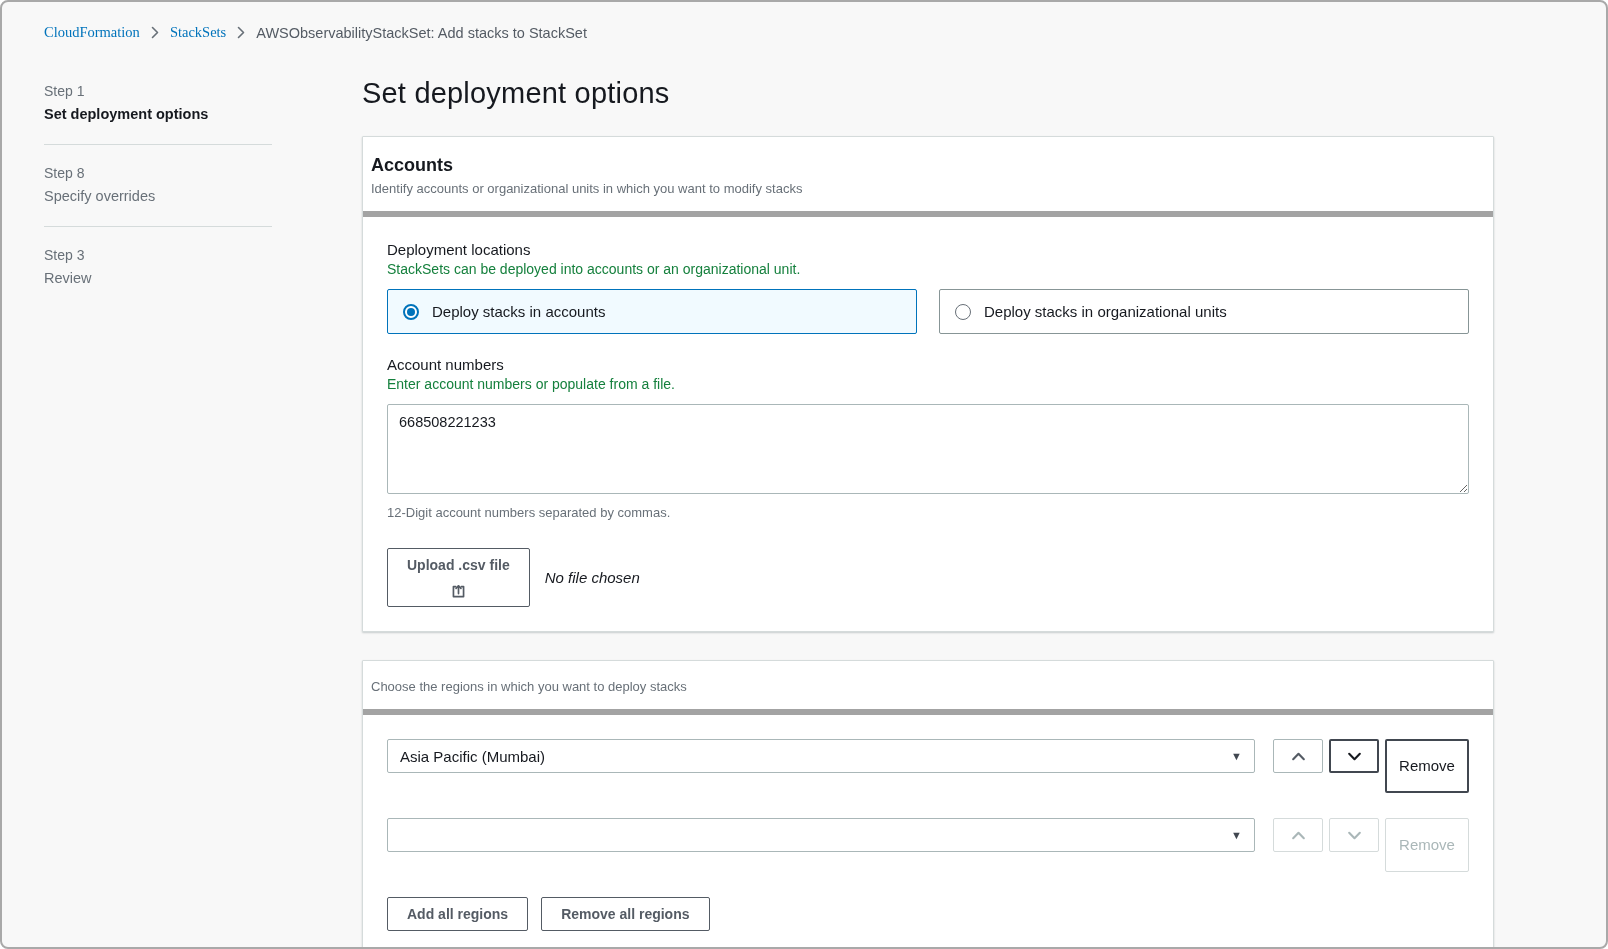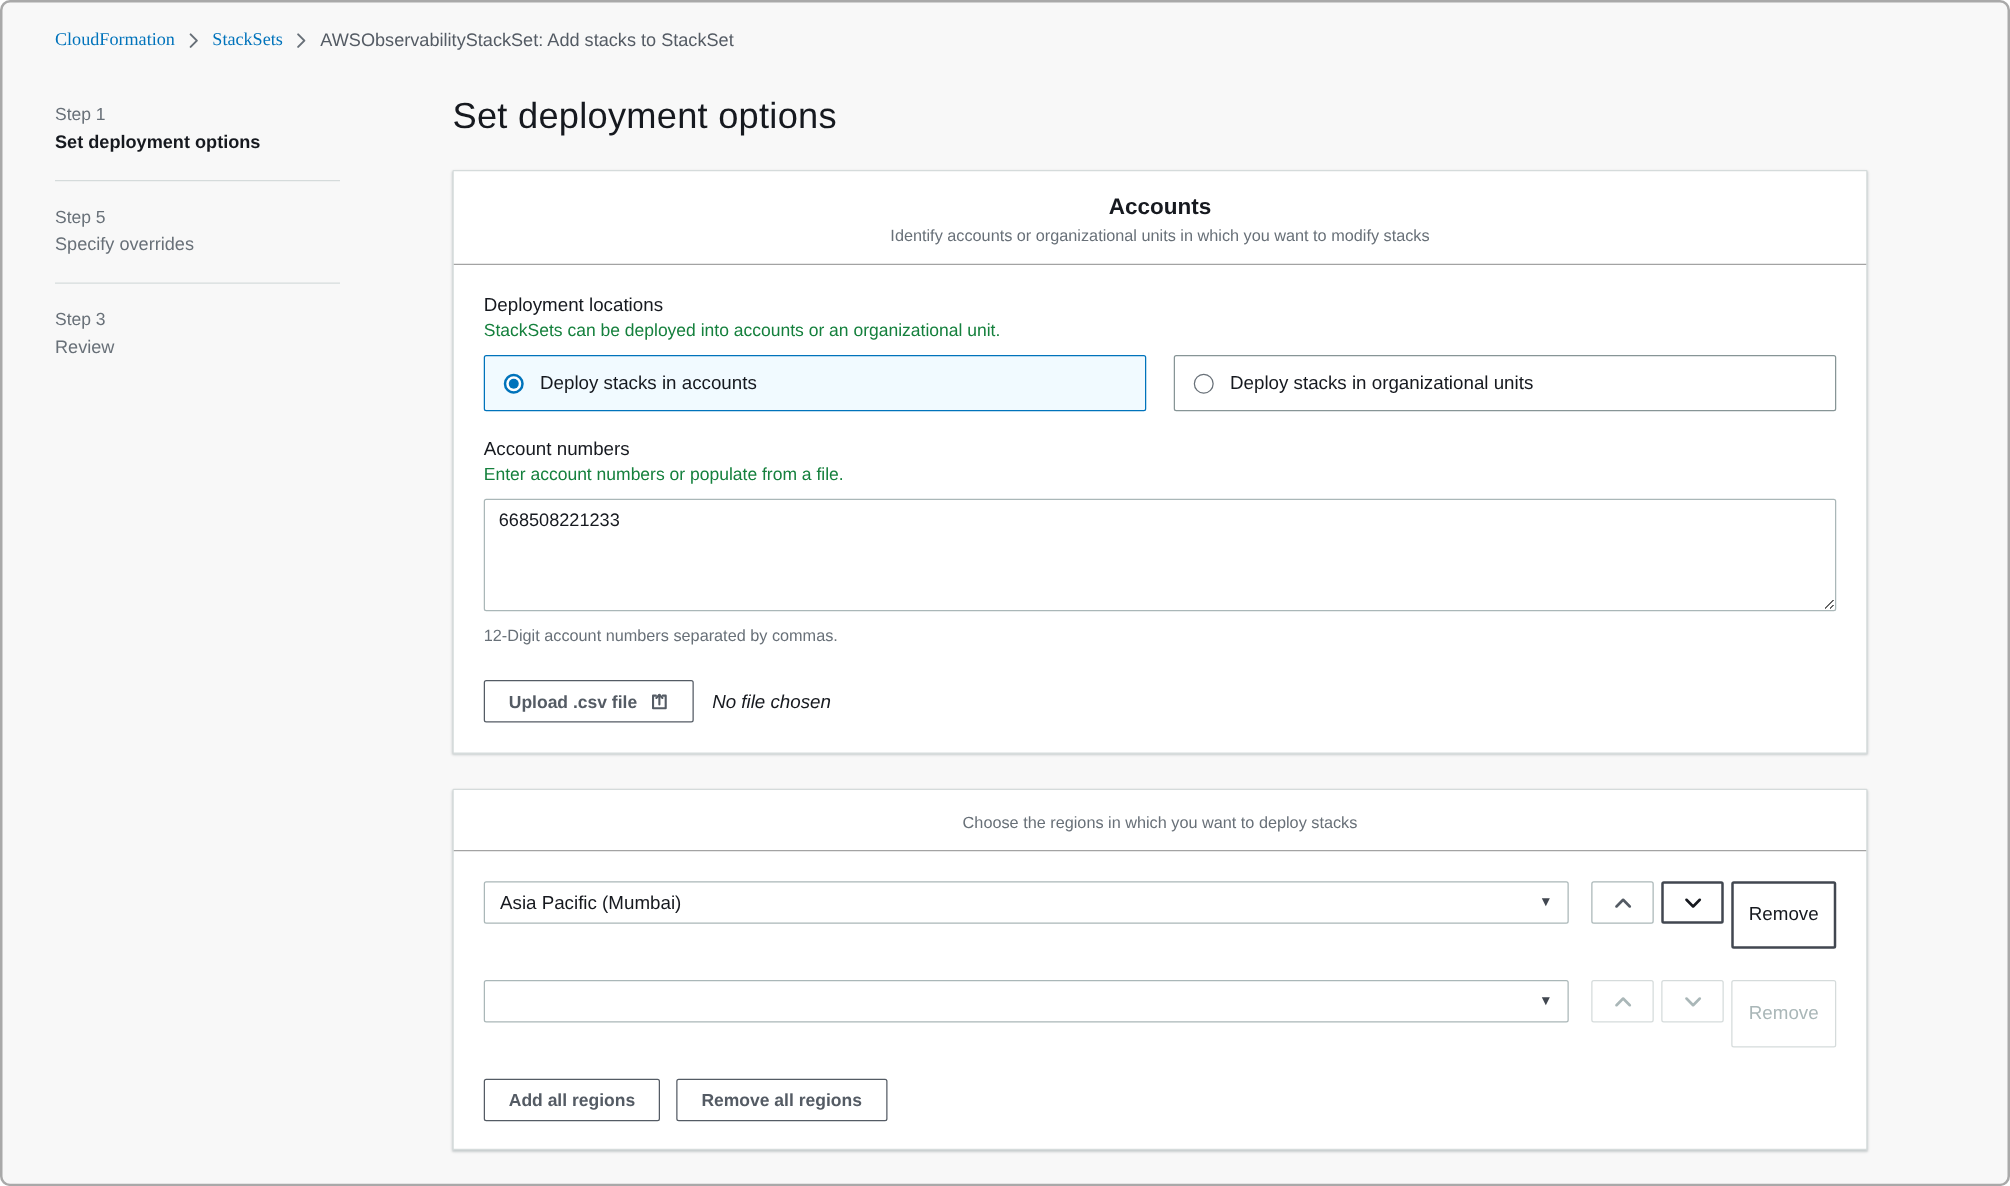--- a/index.html
+++ b/index.html
@@ -40,21 +40,21 @@
   main { width:1132px; flex:none; }
   .page-title { margin:2px 0 26px; font-size:29px; font-weight:400; color:#16191f; letter-spacing:.2px; }
 
   .card {
     background:#ffffff;
     border:1px solid #d5dbdb;
     border-radius:1px;
     box-shadow:0 1px 2px 0 rgba(0,28,36,.2);
     margin-bottom:28px;
   }
-  .card-header { padding:18px 24px 15px; border-bottom:1px solid #a3a3a3;text-align:center; }
+  .card-header { padding:18px 8px 15px; border-bottom:6px solid #a3a3a3; }
   .card-title { margin:0 0 5px; font-size:18px; font-weight:700; }
   .card-desc { margin:0; font-size:13px; color:#687078; }
   .card-body { padding:24px 24px 22px; }
 
   .field-label { font-size:15px; color:#16191f; margin:0 0 3px; }
   .field-desc { font-size:14px; color:#15803d; margin:0 0 12px; }
 
   .tiles { display:flex; gap:22px; margin-bottom:22px; }
   .tile {
     flex:1; display:flex; align-items:center; gap:13px;
@@ -77,21 +77,21 @@
     padding:9px 11px; font-family:"Liberation Sans", sans-serif;
     font-size:14.5px; color:#16191f; background:#fff;
   }
   .constraint { font-size:13px; color:#687078; margin:7px 0 0; }
 
   .upload-row { margin-top:28px; display:flex; align-items:center; gap:15px; padding-bottom:2px; }
   .btn {
     background:#fff; border:1px solid #545b64; border-radius:2px;
     color:#545b64; font-weight:700; font-size:14px;
     font-family:"Liberation Sans", sans-serif;
-    padding:7px 19px; cursor:pointer; line-height:18px;
+    padding:7px 19px; cursor:pointer; line-height:18px;flex-direction:column;
   }
   .upload-btn { display:inline-flex; align-items:center; gap:10px; }
   .file-status { font-style:italic; font-size:15px; color:#16191f; }
 
   
   .region-row { display:flex; align-items:flex-start; margin-bottom:25px; }
   .select {
     width:868px; height:34px; margin-right:18px;
     border:1px solid #aab7b8; border-radius:2px; background:#fff;
     display:flex; align-items:center; justify-content:space-between;
@@ -134,21 +134,21 @@
   </nav>
 
   <div class="layout">
 
     <aside class="steps">
       <div class="step">
         <div class="step-num">Step 1</div>
         <div class="step-label active">Set deployment options</div>
       </div>
       <div class="step">
-        <div class="step-num">Step 5</div>
+        <div class="step-num">Step 8</div>
         <div class="step-label">Specify overrides</div>
       </div>
       <div class="step">
         <div class="step-num">Step 3</div>
         <div class="step-label">Review</div>
       </div>
     </aside>
 
     <main>
       <h1 class="page-title">Set deployment options</h1>

